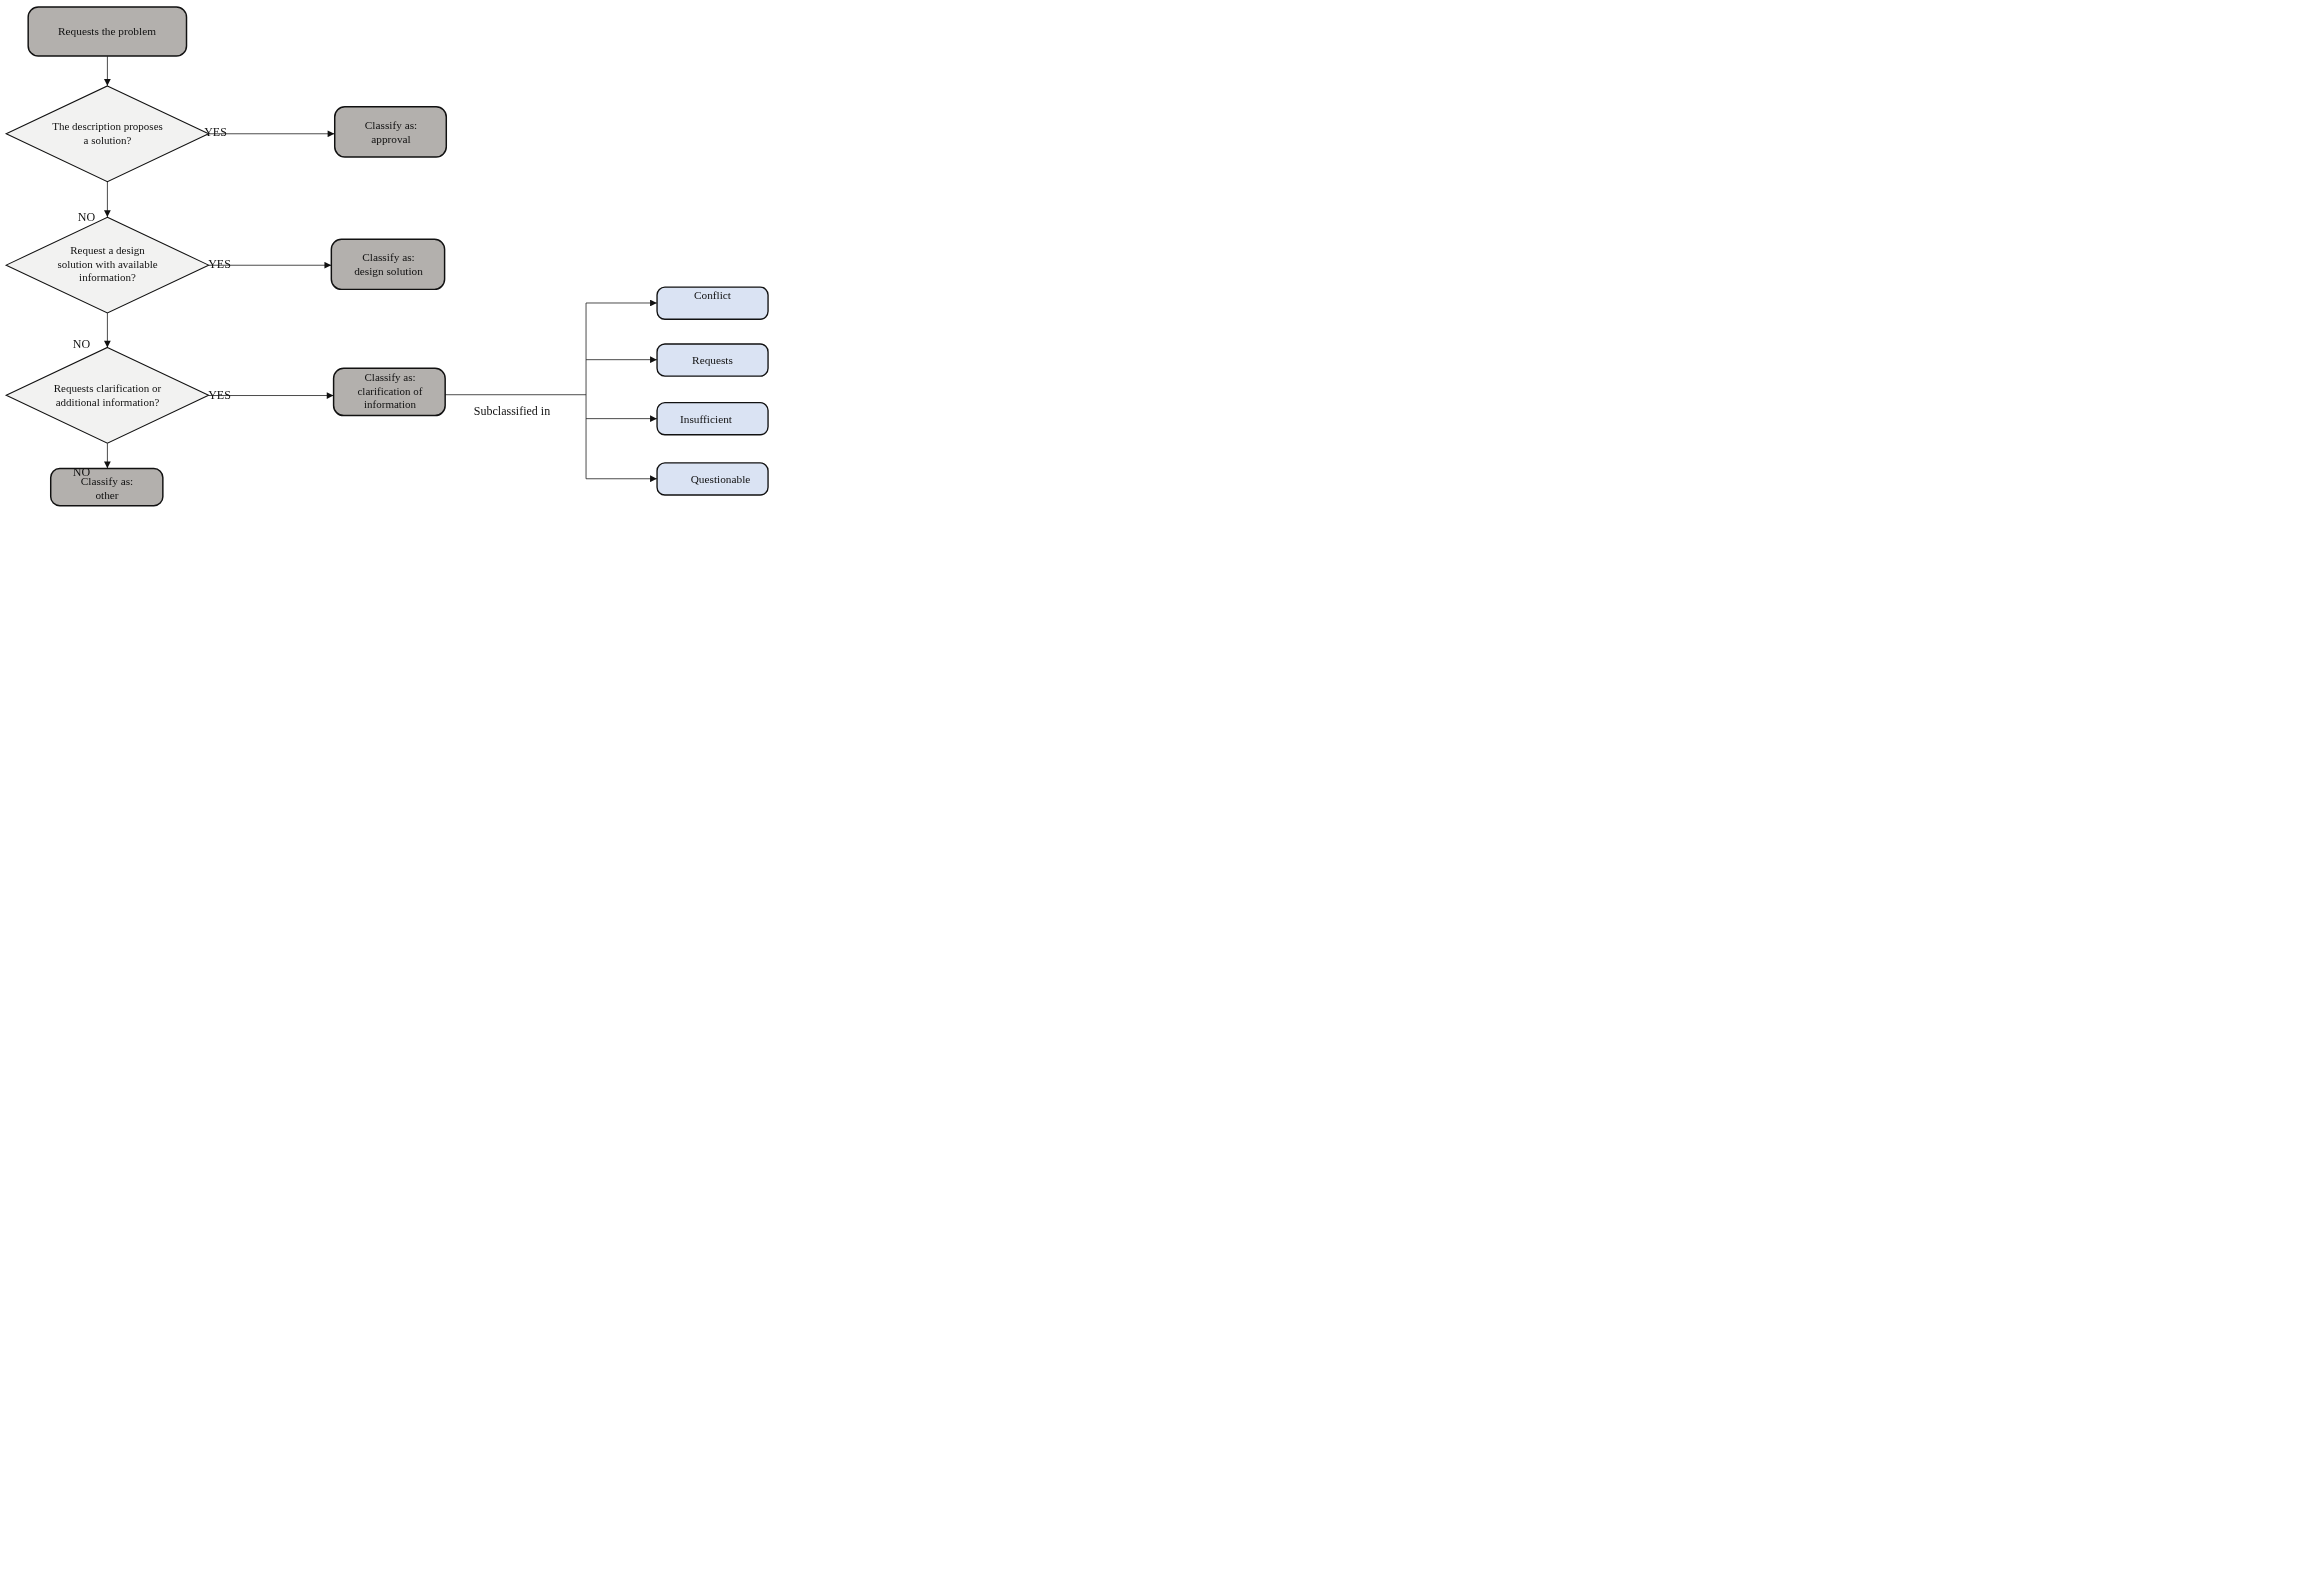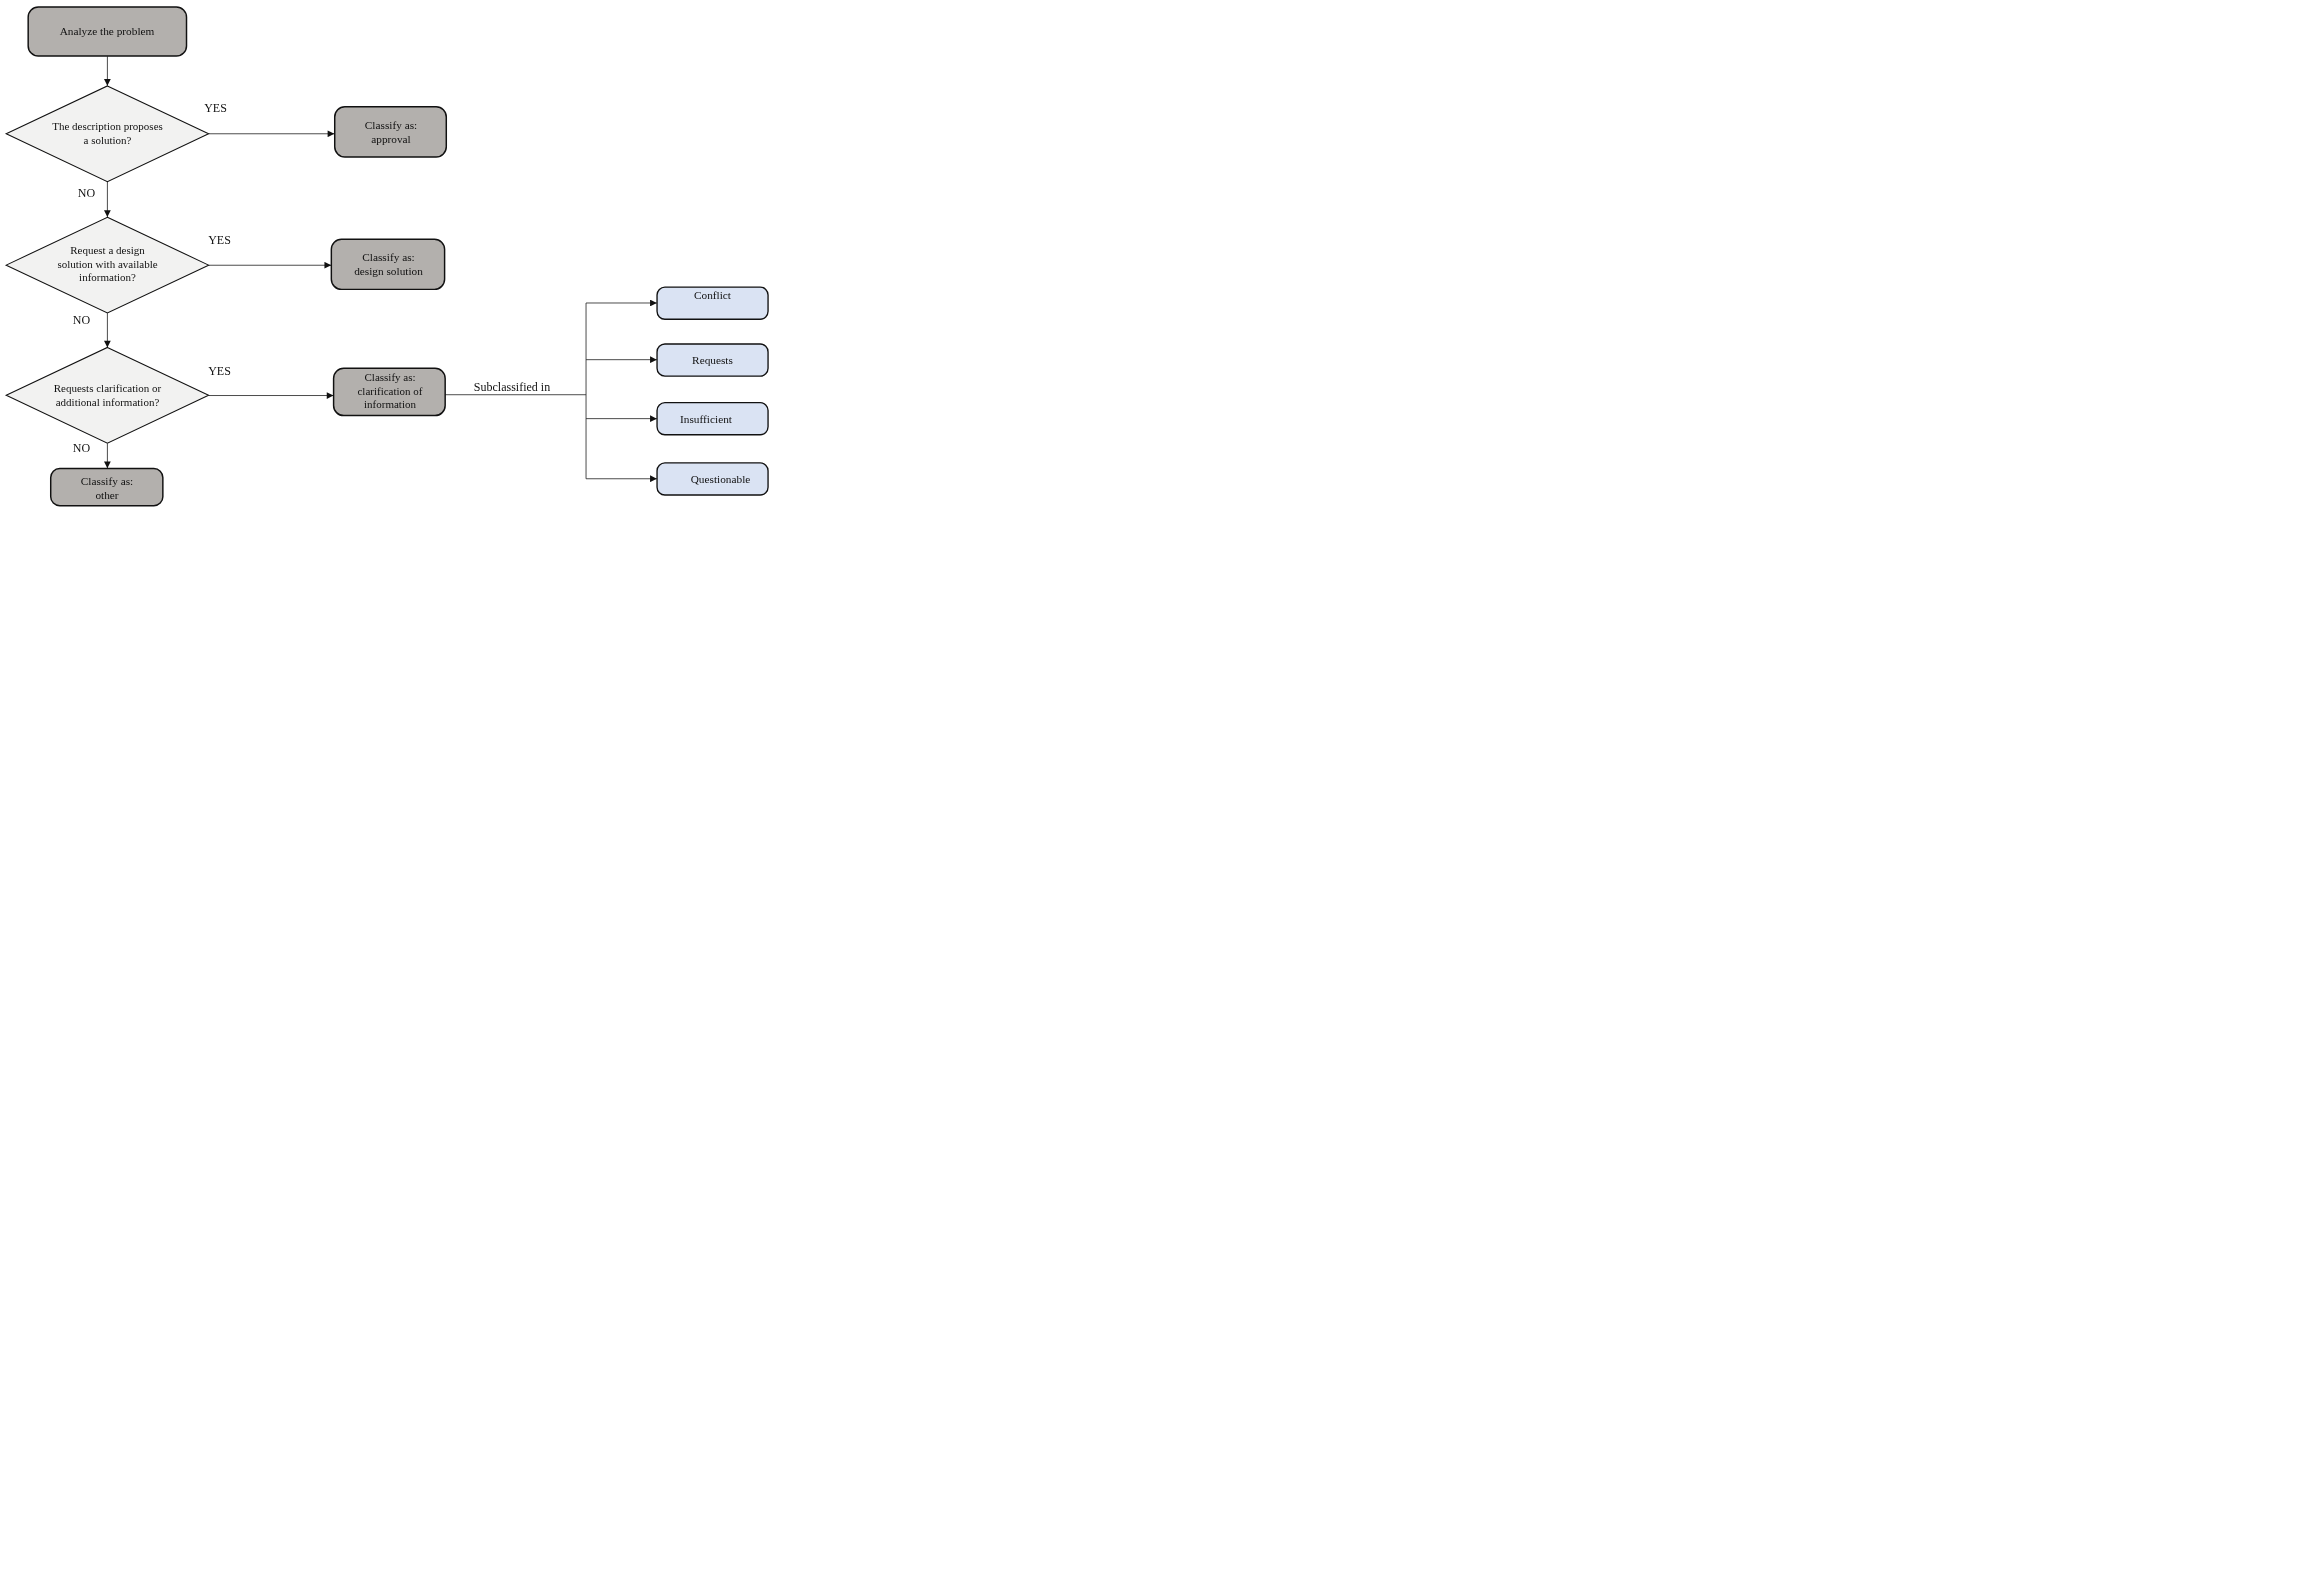--- a/index.html
+++ b/index.html
@@ -26,21 +26,21 @@
   .connector{stroke:var(--connector);stroke-width:1.5px;fill:none;}
   .lbl{
     position:absolute;
     display:flex;align-items:center;justify-content:center;
     text-align:center;white-space:pre-line;
     color:var(--text);line-height:1.24;
   }
   .node-text{font-size:11.3px;}
   .question-text{font-size:11px;text-align:center;}
   .clarif-text{font-size:11px;}
-  .edge-text{font-size:12px;}
+  .edge-text{font-size:12px;margin-top:24px;}
   .sub-text{font-size:11.3px;}
 </style>
 </head>
 <body>
 
 <div class="canvas">
 
   <svg width="772" height="528" viewBox="0 0 1370 936">
     <defs>
       <marker id="arrow" viewBox="0 0 10 10" refX="10" refY="5" markerWidth="14" markerHeight="12" markerUnits="userSpaceOnUse" orient="auto">
@@ -74,21 +74,21 @@
     <rect class="shape-process" x="588" y="424" width="201" height="89" rx="18" ry="18"></rect>
     <rect class="shape-process" x="592" y="653" width="198" height="84" rx="18" ry="18"></rect>
     <rect class="shape-process" x="90" y="831" width="199" height="66" rx="16" ry="16"></rect>
 
     <rect class="shape-subclass" x="1166" y="509" width="197" height="57" rx="14" ry="14"></rect>
     <rect class="shape-subclass" x="1166" y="610" width="197" height="57" rx="14" ry="14"></rect>
     <rect class="shape-subclass" x="1166" y="714" width="197" height="57" rx="14" ry="14"></rect>
     <rect class="shape-subclass" x="1166" y="821" width="197" height="57" rx="14" ry="14"></rect>
   </svg>
 
-  <div class="lbl node-text" style="left:28px;top:6.8px;width:158px;height:49px;">Analyze the problem</div>
+  <div class="lbl node-text" style="left:28px;top:6.8px;width:158px;height:49px;">Requests the problem</div>
 
   <div class="lbl question-text" style="left:23px;top:111px;width:169px;height:45px;">The description proposes
 a solution?</div>
   <div class="lbl question-text" style="left:23px;top:242px;width:169px;height:45px;">Request a design
 solution with available
 information?</div>
   <div class="lbl question-text" style="left:23px;top:373px;width:169px;height:45px;">Requests clarification or
 additional information?</div>
 
   <div class="lbl edge-text" style="left:193px;top:100px;width:45px;height:17px;">YES</div>

